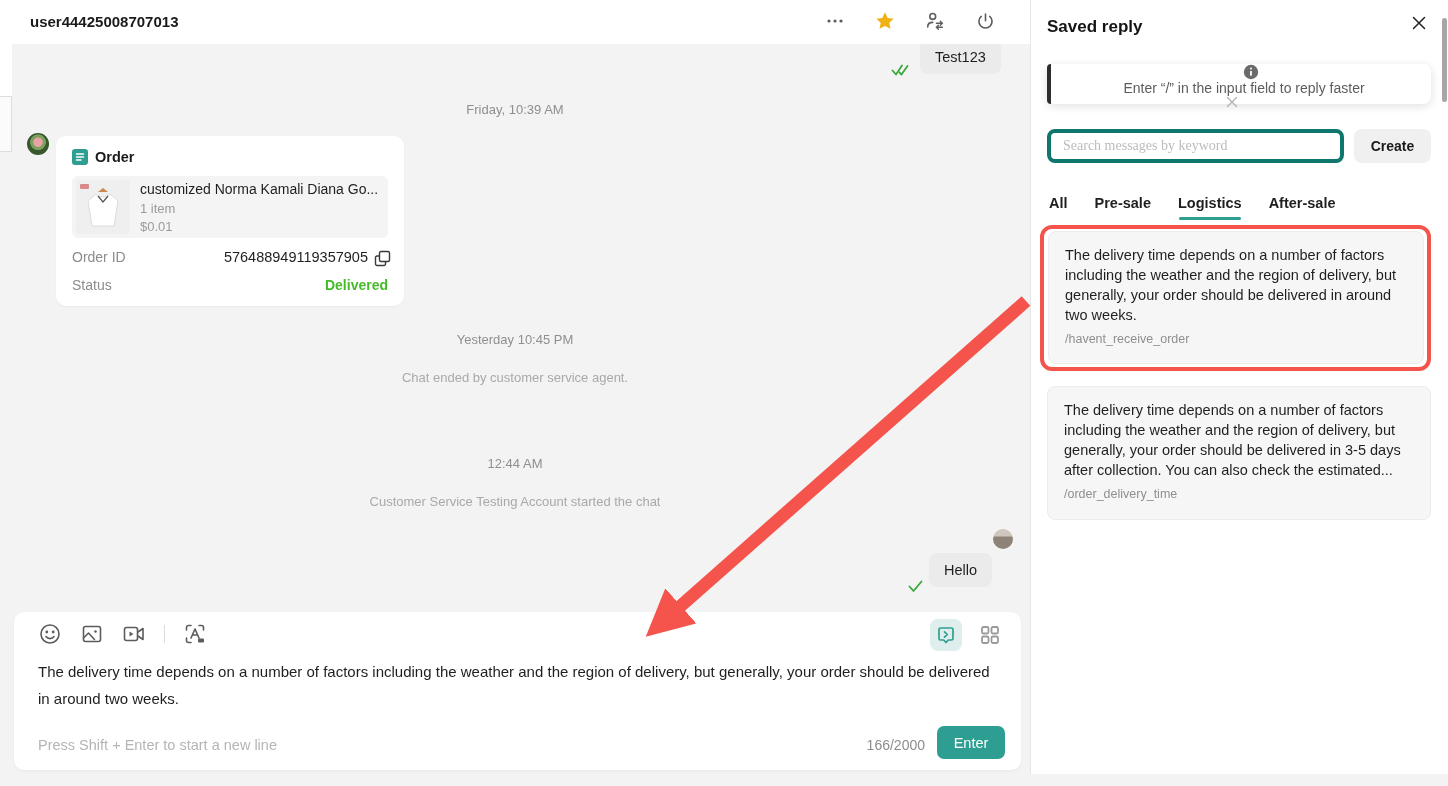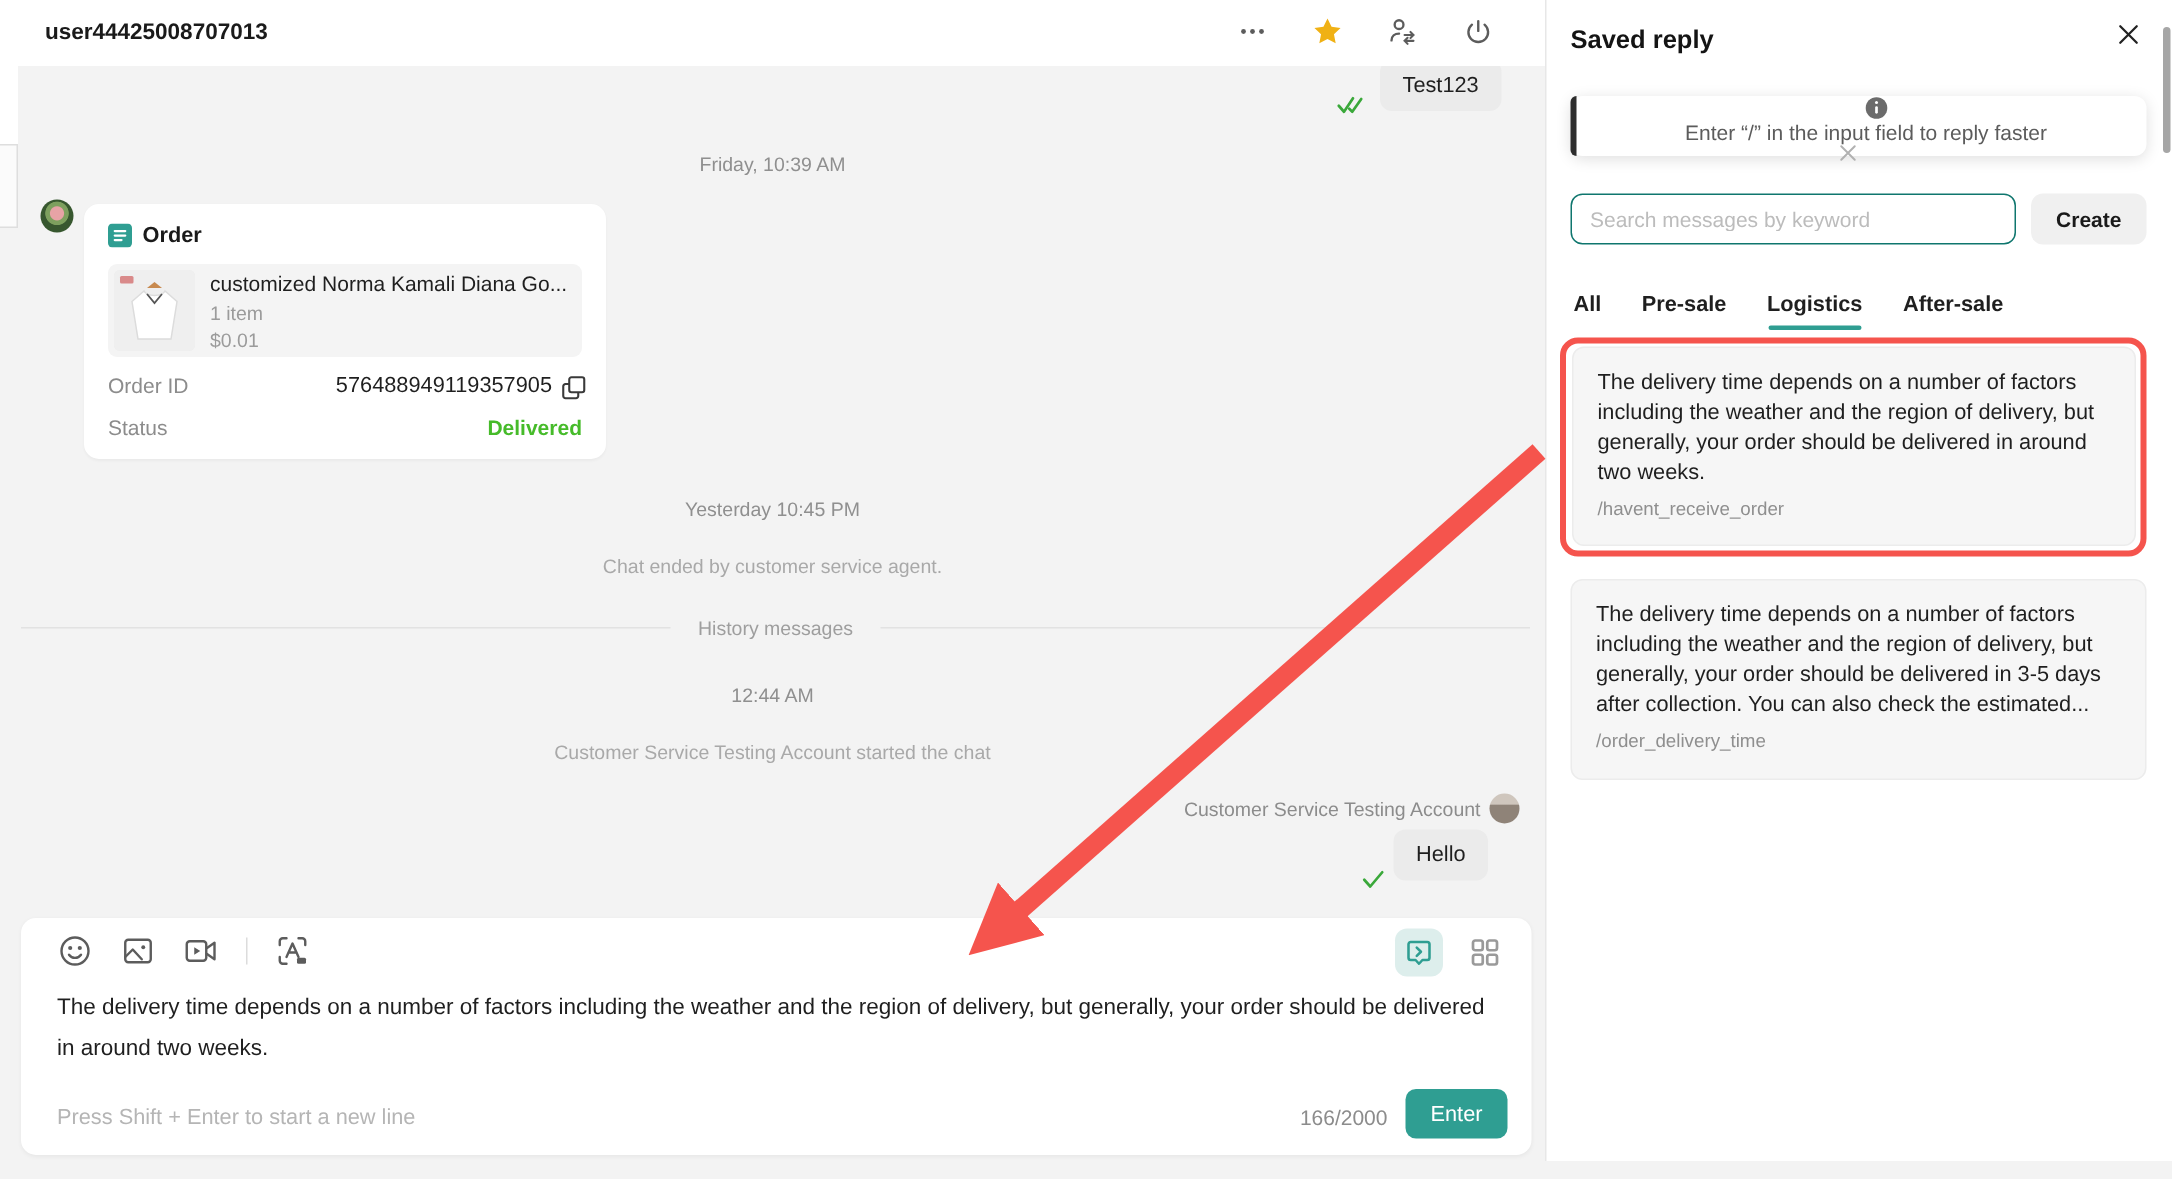--- a/index.html
+++ b/index.html
@@ -70,22 +70,22 @@
   .panel-title { position:absolute; left:16px; top:17px; font-size:17px; font-weight:700; color:#141414; }
   .panel-close { position:absolute; right:19px; top:15px; width:18px; height:18px; cursor:pointer; color:#222; }
   .tip-toast { position:absolute; left:16px; top:64px; width:384px; height:40px; background:#fff; border-radius:8px;
      box-shadow:0 2px 10px rgba(0,0,0,.13); display:flex; align-items:center;flex-direction:column; }
   .tip-accent { position:absolute; left:0; top:0; width:4px; height:40px; background:#2d2d2d; border-radius:4px 0 0 4px; }
   .tip-info { margin-left:24px; flex:0 0 auto; display:flex; }
   .tip-text { margin-left:10px; font-size:14px; color:#5c5c5c; flex:1; }
   .tip-dismiss { margin-right:14px; color:#b1b1b1; font-size:14px; cursor:pointer; }
 
   .search-row { position:absolute; left:16px; top:129px; width:384px; display:flex; }
-  .search-input { width:297px; height:34px; border:1px solid #0f766e; border-radius:8px; padding:0 12px; font-size:14px;
-     font-family:Liberation Sans, sans-serif; color:#1f1f1f; outline:none; }
+  .search-input { width:297px; height:34px; border:4px solid #0f766e; border-radius:8px; padding:0 12px; font-size:14px;
+     font-family:Liberation Serif, serif; color:#1f1f1f; outline:none; }
   .search-input::placeholder { color:#bcbcbc; }
   .create-btn { margin-left:10px; width:77px; height:34px; background:#f0f0f0; border:none; border-radius:8px;
      font-size:14px; font-family:inherit; color:#1a1a1a; font-weight:700; cursor:pointer;text-align:center; }
 
   .tabs { position:absolute; left:18px; top:195px; display:flex; gap:27px; }
   .tab { position:relative; font-size:14.5px; font-weight:600; color:#1f1f1f; cursor:pointer; padding-bottom:9px; }
   .tab.active::after { content:""; position:absolute; left:1px; right:1px; bottom:0; height:3px; background:#2f9e92; border-radius:2px; }
 
   .reply-card { position:absolute; background:#f6f6f6; border:1px solid #ececec; border-radius:8px; padding:13px 16px; cursor:pointer; }
   .reply-card-1 { left:17px; top:231px; width:376px; height:133px; }
@@ -191,30 +191,24 @@
             <path d="M11.5 11.5v2.5a1.5 1.5 0 0 1-1.5 1.5H3A1.5 1.5 0 0 1 1.5 14V7.5A1.5 1.5 0 0 1 3 6h2.5"></path>
         </svg>
       </div>
       <div class="kv-label" style="top:141px;">Status</div>
       <div class="status-value">Delivered</div>
     </div>
 
     <div class="ts" style="top:332px;">Yesterday 10:45 PM</div>
     <div class="sysmsg" style="top:370px;">Chat ended by customer service agent.</div>
 
-    <div class="history-divider">
-      <div class="line"></div>
-      <div class="label">History messages</div>
-      <div class="line"></div>
-    </div>
 
     <div class="ts" style="top:456px;">12:44 AM</div>
     <div class="sysmsg" style="top:494px;">Customer Service Testing Account started the chat</div>
 
-    <div class="agent-name-label">Customer Service Testing Account</div>
     <div class="avatar avatar-agent"></div>
     <div class="bubble bubble-hello">Hello</div>
     <div class="check-wrap" style="left:908px;top:580px;">
       <svg width="15" height="13" viewBox="0 0 15 13" fill="none" stroke="#3aa83a" stroke-width="1.8" stroke-linecap="round" stroke-linejoin="round">
         <path d="M1.5 6.5l4 4.5L13.5 1.5"></path>
       </svg>
     </div>
 
     <div class="composer">
       <div class="composer-toolbar">

